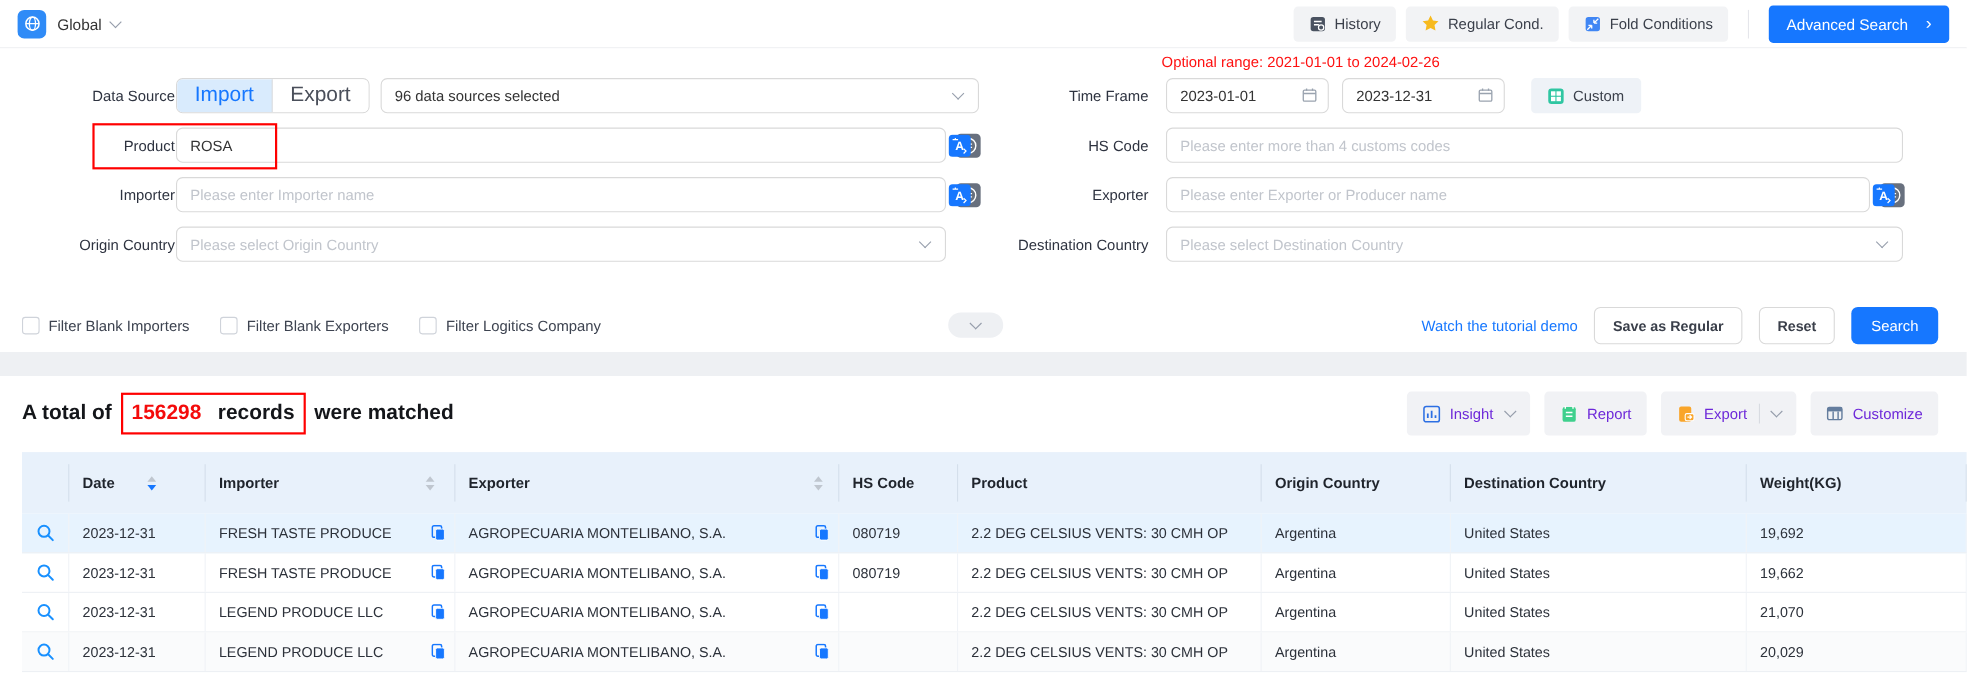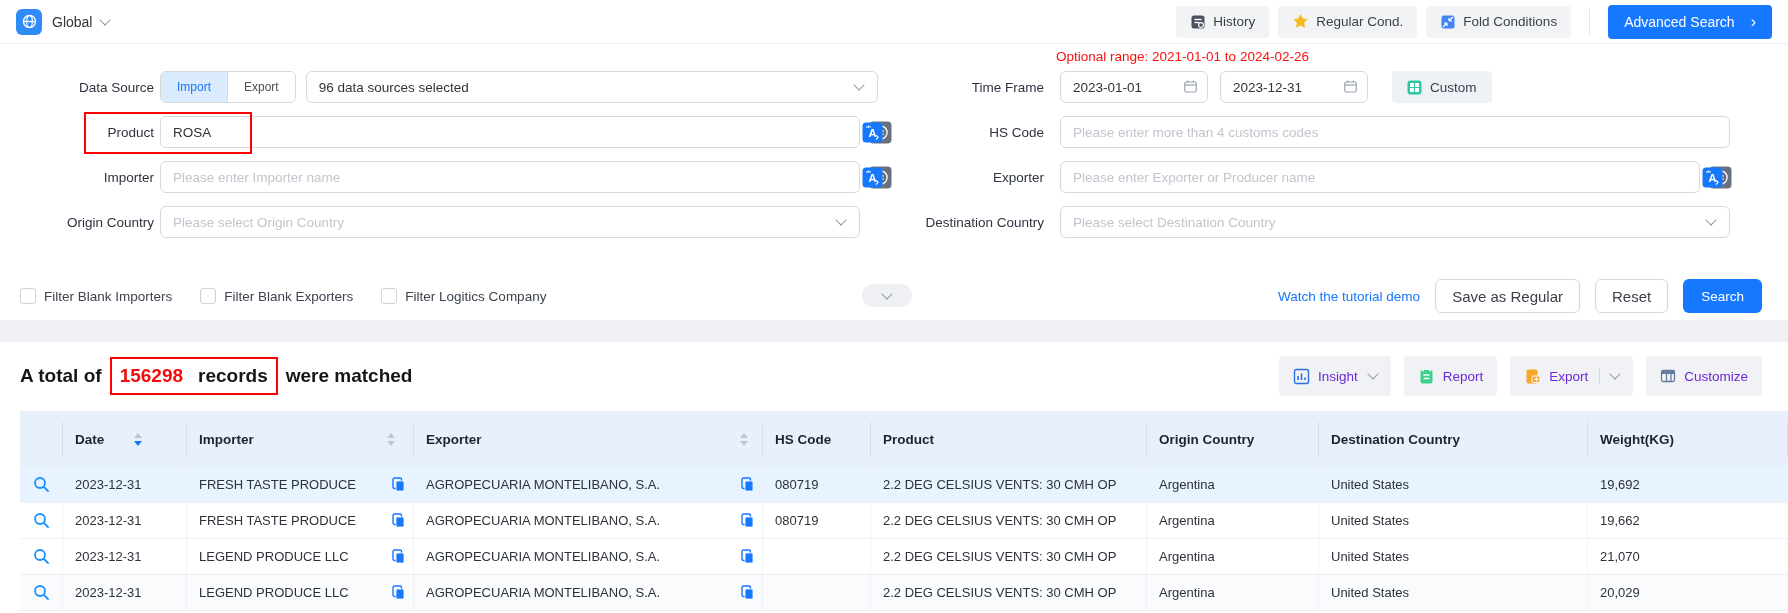--- a/index.html
+++ b/index.html
@@ -22,24 +22,24 @@
     display:flex; align-items:center; gap:16px; font-size:14px; cursor:pointer; }
   .adv-chev { font-size:16px; line-height:1; }
 
   
   .form { position:relative; background:#fff; padding-top:26px; height:276px; }
   .optional-range { position:absolute; top:5px; left:1056px; font-size:13.5px; color:#fe1010; }
   .frow { display:flex; align-items:center; height:34px; margin-bottom:11px; }
   .half-l { display:flex; align-items:center; width:890px; flex:none; }
   .half-r { display:flex; align-items:center; flex:1; }
   .lbl { font-size:13.5px; color:#2e3340; text-align:right; flex:none; }
-  .lbl-l { width:160px; padding-right:6px; }
+  .lbl-l { width:160px; padding-right:1px; }
   .lbl-r { width:170px; padding-right:16px; }
   .seg { display:flex; height:32px; border:1px solid #d9d9d9; border-radius:6px; overflow:hidden; flex:none; }
-  .seg-item { padding:0 16px; display:flex; align-items:center; font-size:12px; color:#4a4f5a; background:#fff; cursor:pointer; }
+  .seg-item { padding:0 16px; display:flex; align-items:center; font-size:19px; color:#4a4f5a; background:#fff; cursor:pointer; }
   .seg-item.active { background:#d9ebfd; color:#1677ff; border-right:1px solid #d9d9d9; }
   .field { position:relative; display:flex; align-items:center; }
   .input, .selectbox { height:32px; border:1px solid #d9d9d9; border-radius:6px;
     font-size:13.5px; padding:0 12px; color:#333; background:#fff; outline:none; }
   .input::placeholder { color:#c1c5cc; }
   .selectbox { display:flex; align-items:center; position:relative; cursor:pointer; }
   .ph { color:#c1c5cc; }
   .sel-chev { position:absolute; right:14px; top:13px; }
   .in-icon { position:absolute; right:9px; top:6px; cursor:pointer; }
   .ext-icon { margin-left:9px; cursor:pointer; flex:none; }
@@ -51,21 +51,21 @@
   .anno-product { left:84px; top:68px; width:168px; height:42px; }
 
   .filter-row { position:relative; display:flex; align-items:center; margin-top:40px; padding:0 26px 0 20px; height:34px; }
   .cb-item { display:flex; align-items:center; gap:8px; margin-right:28px; font-size:13.5px; color:#3d4350; cursor:pointer; }
   .cb-box { width:16px; height:16px; border:1px solid #cfd3da; border-radius:3px; background:#fff; flex:none; }
   .collapse-pill { position:absolute; left:862px; top:5px; width:50px; height:23px; background:#eef0f3;
     border-radius:12px; display:flex; align-items:center; justify-content:center; cursor:pointer; }
   .filter-actions { margin-left:auto; display:flex; align-items:center; gap:15px; }
   .tutorial-link { color:#1677ff; font-size:13.5px; cursor:pointer; }
   .ghost-btn { height:34px; border:1px solid #d9d9d9; border-radius:6px; background:#fff;
-    padding:0 16px; display:flex; align-items:center; font-size:15px; color:#3a3f4a; cursor:pointer; }
+    padding:0 16px; display:flex; align-items:center; font-size:13px; color:#3a3f4a; cursor:pointer;font-weight:bold; }
   .search-btn { height:34px; background:#1677ff; border-radius:6px; color:#fff; padding:0 18px;
     display:flex; align-items:center; font-size:13.5px; cursor:pointer; }
 
   .gray-band { height:22px; background:#eef0f3; }
 
   
   .results { background:#fff; height:271px; }
   .summary-row { display:flex; align-items:center; padding:12px 26px 0 20px; height:56px; }
   .summary { display:flex; align-items:center; font-size:19px; font-weight:bold; color:#14161a; }
   .sum-box { display:flex; align-items:center; border:2px solid #ff0000; padding:6px 8px; margin:0 8px; }

